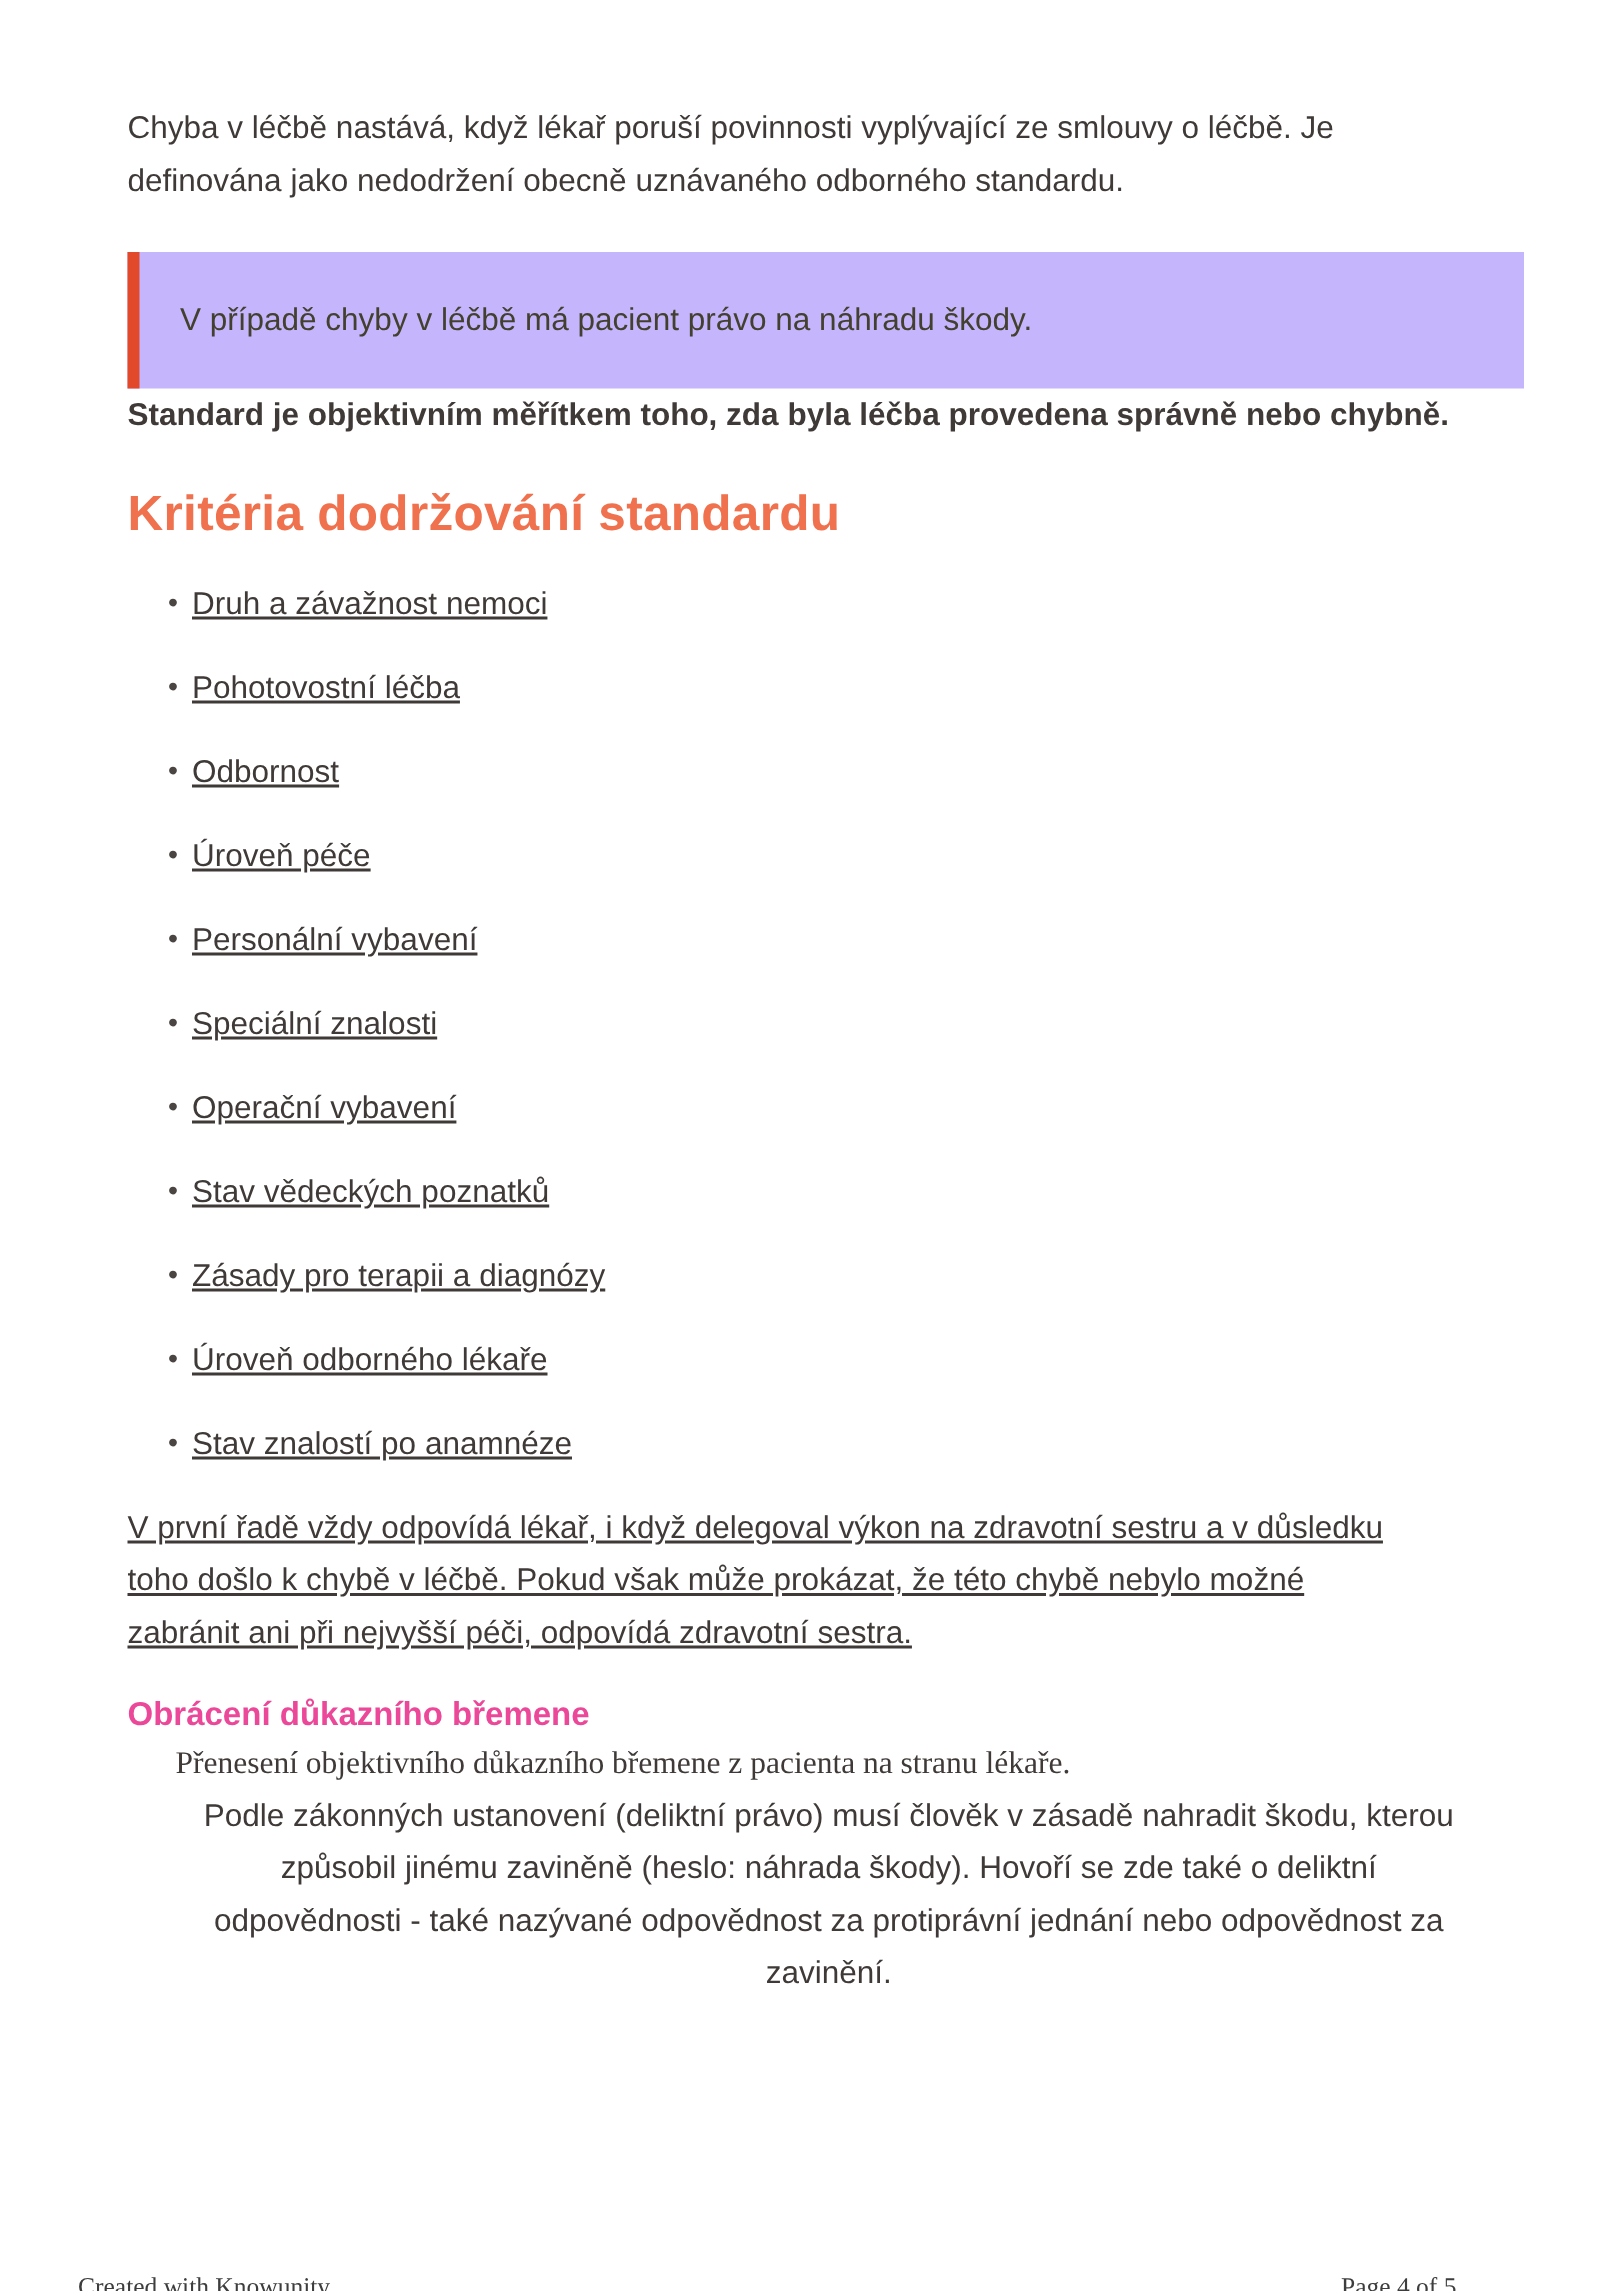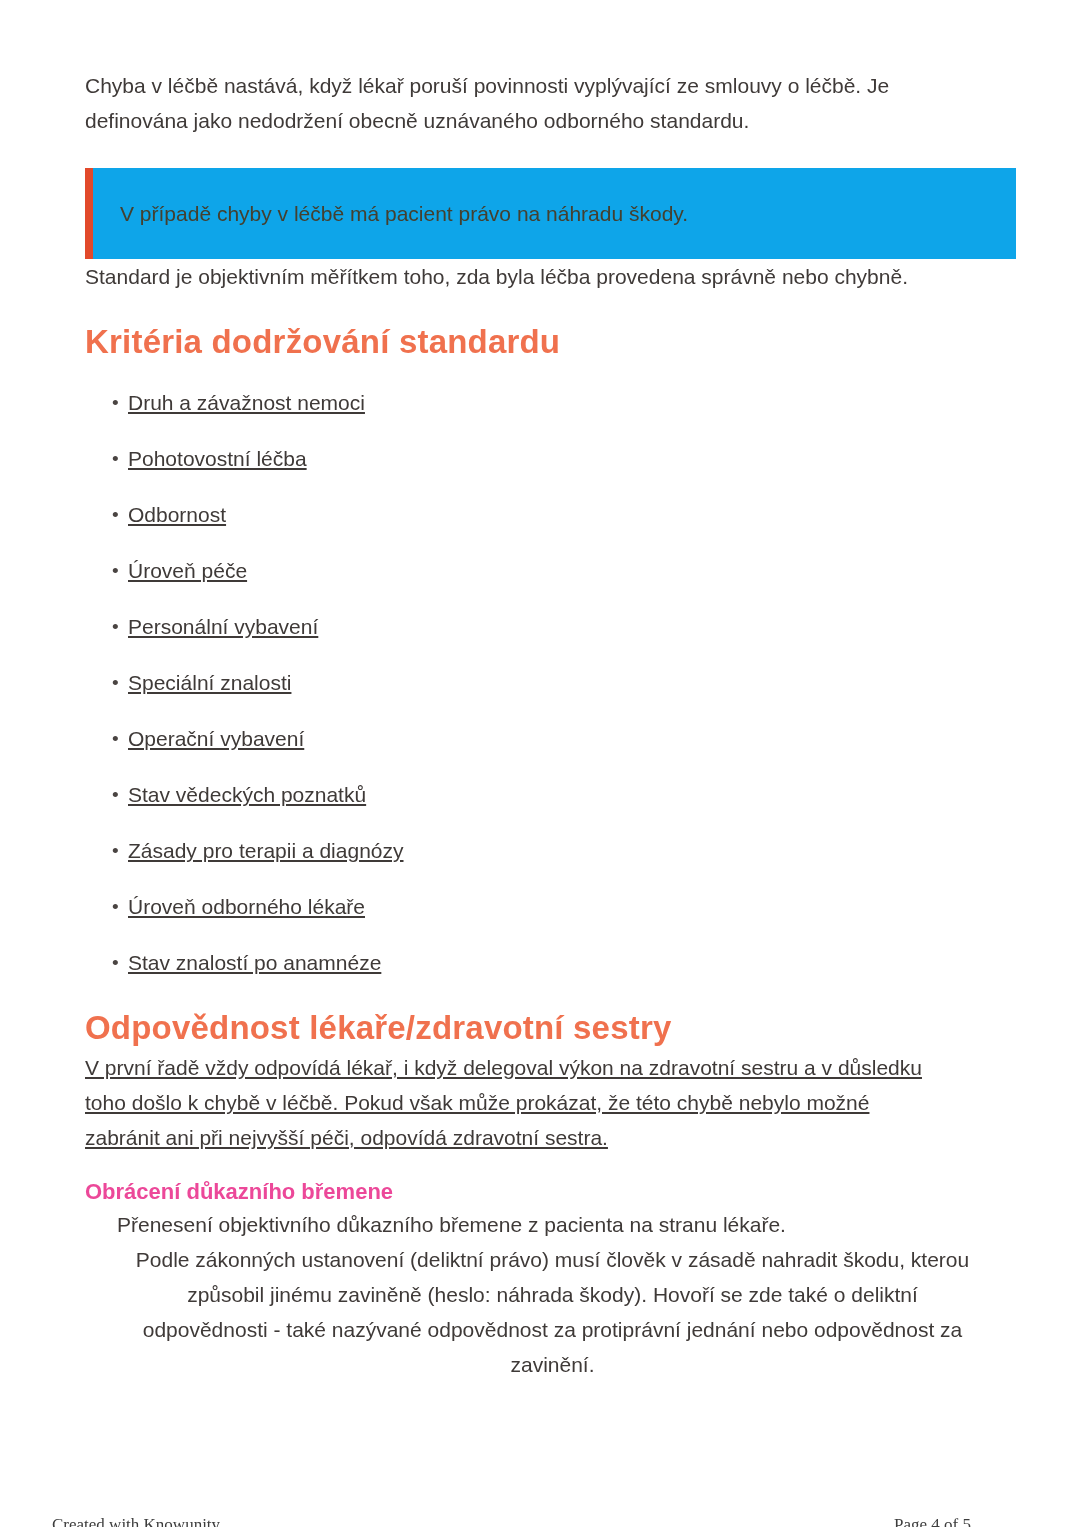--- a/index.html
+++ b/index.html
@@ -20,27 +20,27 @@
     margin-top: 20px;
   }
   .content { width: 935px; }
   p.body-text {
     margin: 0;
     font-size: 21px;
     line-height: 35px;
     white-space: pre-line;
     color: #3f3a38;
   }
-  .mt30 { margin-top: 30px; }
+  .mt30 { margin-top: 30px; font-weight: bold; }
   .mt19 { margin-top: 19px; text-decoration: underline; }
   .mt22 { margin-top: 22px; text-align: center; }
-  .mt24 { margin-top: 24px; }
+  .mt24 { margin-top: 24px; font-family: Liberation Serif, serif; }
   .callout {
     margin-top: 30px;
-    background: #0ea5e9;
+    background: #c4b5fd;
     border-left: 8px solid #e2492b;
     padding: 28px 20px 28px 27px;
   }
   .callout p {
     margin: 0;
     font-size: 21px;
     line-height: 35px;
     color: #44402f;
   }
   h1.section-heading {
@@ -118,21 +118,20 @@
         <li>Úroveň péče</li>
         <li>Personální vybavení</li>
         <li>Speciální znalosti</li>
         <li>Operační vybavení</li>
         <li>Stav vědeckých poznatků</li>
         <li>Zásady pro terapii a diagnózy</li>
         <li>Úroveň odborného lékaře</li>
         <li>Stav znalostí po anamnéze</li>
       </ul>
 
-    <h1 class="section-heading">Odpovědnost lékaře/zdravotní sestry</h1>
 
     <p class="body-text mt19">V první řadě vždy odpovídá lékař, i když delegoval výkon na zdravotní sestru a v důsledku
 toho došlo k chybě v léčbě. Pokud však může prokázat, že této chybě nebylo možné
 zabránit ani při nejvyšší péči, odpovídá zdravotní sestra.</p>
 
     <h3 class="sub-heading">Obrácení důkazního břemene</h3>
 
     <p class="body-text mt24 indented">Přenesení objektivního důkazního břemene z pacienta na stranu lékaře.</p>
 
     <p class="body-text mt22">Podle zákonných ustanovení (deliktní právo) musí člověk v zásadě nahradit škodu, kterou

